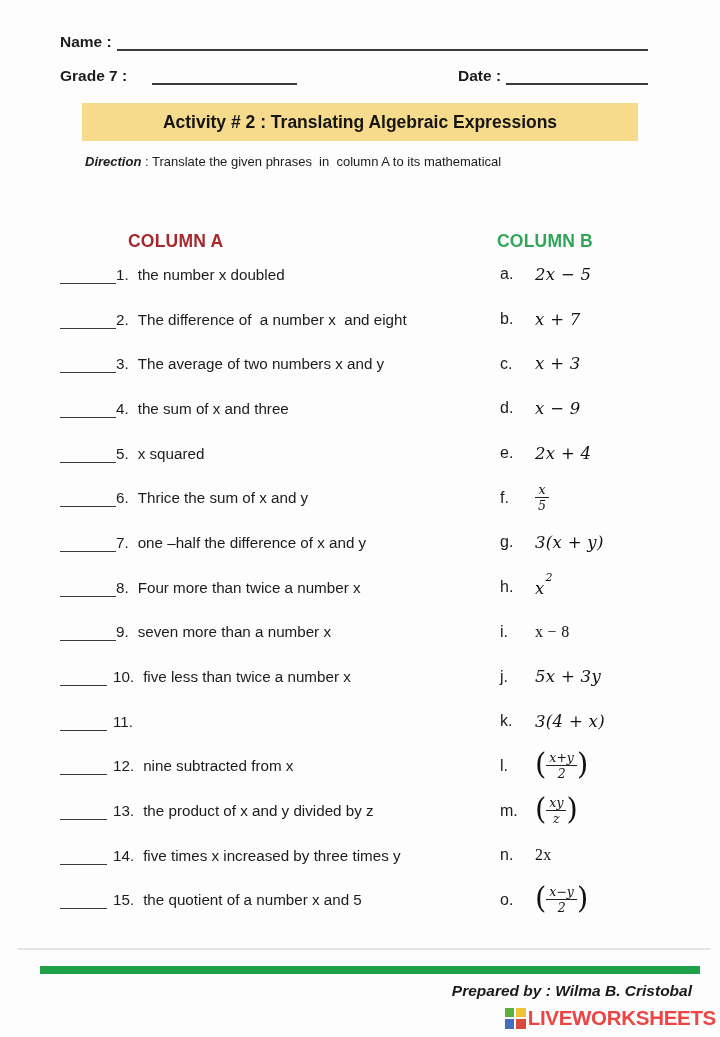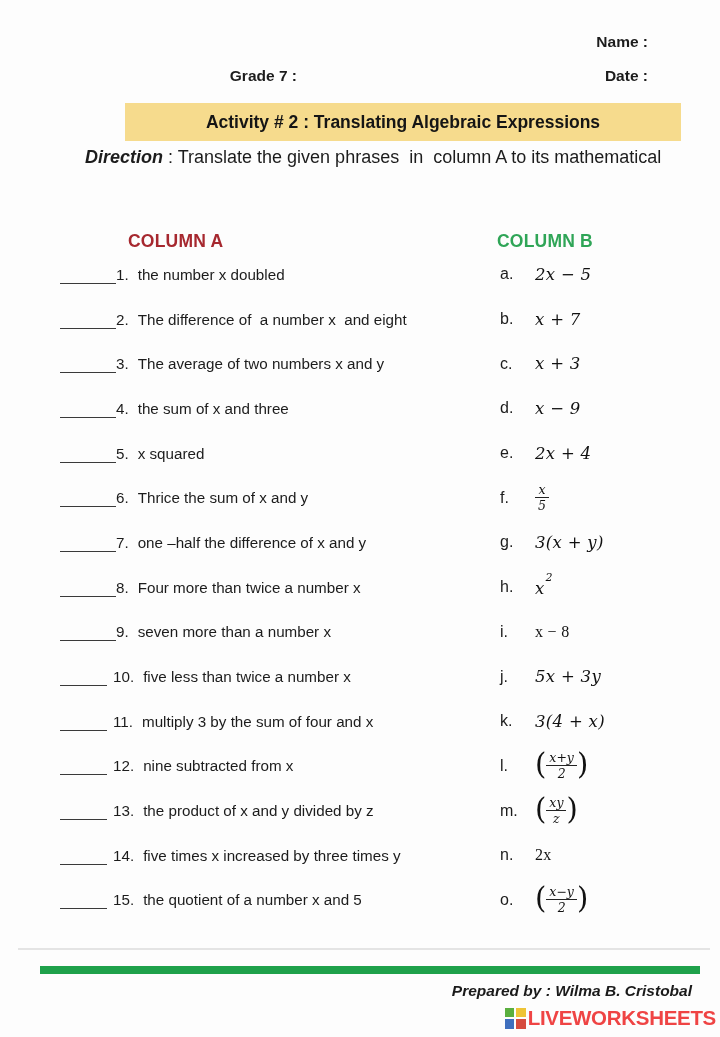--- a/index.html
+++ b/index.html
@@ -1,30 +1,30 @@
 <!DOCTYPE html>
 <html><head>
 <meta charset="utf-8">
 <style>
   html,body{margin:0;padding:0;background:#ffffff;}
   .page{position:relative;width:720px;height:1037px;background:#fdfdfd;overflow:hidden;
         font-family:"Liberation Sans",sans-serif;color:#1c1c1c;}
 
   
-  .fieldrow{position:absolute;display:flex;align-items:flex-end;flex-direction:column;}
+  .fieldrow{position:absolute;display:flex;align-items:center;}
   .flabel{font-weight:bold;font-size:15.5px;white-space:pre;}
   .wline{flex:1;border-bottom:2px solid #3a3a3a;height:15px;margin-left:5px;}
 
   
   .banner{position:absolute;left:82px;top:103px;width:556px;height:38px;background:#f6db8d;
           display:flex;align-items:center;justify-content:center;
-          font-weight:bold;font-size:17.5px;color:#151515;margin-left:43px;}
-
-  
-  .direction{position:absolute;left:85px;top:144px;width:580px;font-size:18px;line-height:1.5;}
+          font-weight:bold;font-size:17.5px;color:#151515;}
+
+  
+  .direction{position:absolute;left:85px;top:152px;width:580px;font-size:13px;line-height:1.5;}
   .dline{white-space:pre;}
   .dlabel{font-weight:bold;font-style:italic;}
 
   
   .colheader{position:absolute;font-weight:bold;font-size:17.5px;letter-spacing:0.2px;}
   .colheader.a{left:128px;top:231px;color:#a6282f;}
   .colheader.b{left:497px;top:231px;color:#2fa557;}
 
   
   #col-a-rows{position:absolute;left:60px;top:252px;width:435px;}
@@ -136,21 +136,20 @@
         <span class="atext">seven more than a number x</span>
       </div>
       <div class="rowa">
         <span class="blank short"></span>
         <span class="num">10.</span>
         <span class="atext">five less than twice a number x</span>
       </div>
       <div class="rowa">
         <span class="blank short"></span>
         <span class="num">11.</span>
-        <span class="atext">multiply 3 by the sum of four and x</span>
       </div>
       <div class="rowa">
         <span class="blank short"></span>
         <span class="num">12.</span>
         <span class="atext">nine subtracted from x</span>
       </div>
       <div class="rowa">
         <span class="blank short"></span>
         <span class="num">13.</span>
         <span class="atext">the product of x and y divided by z</span>

